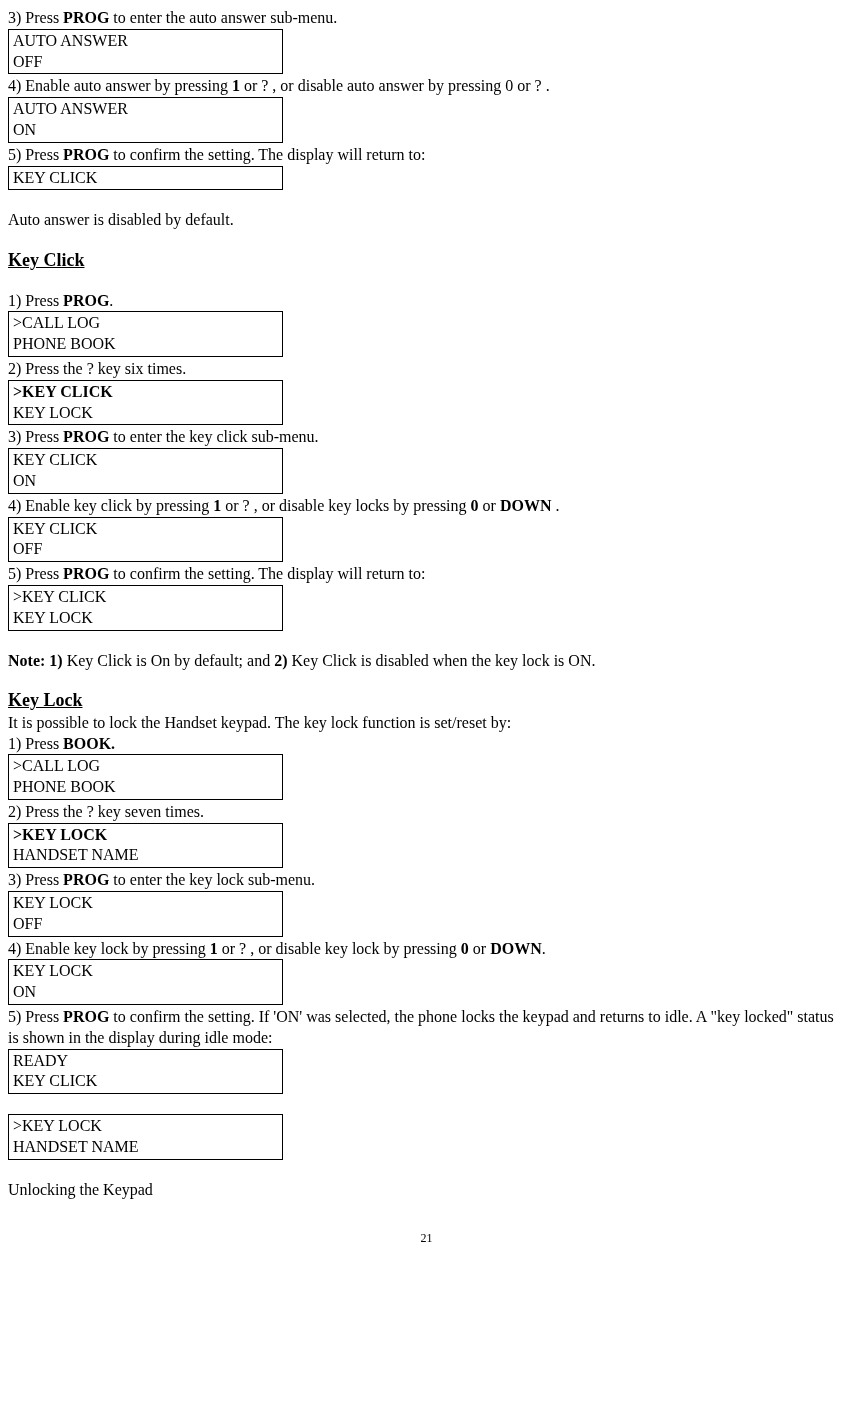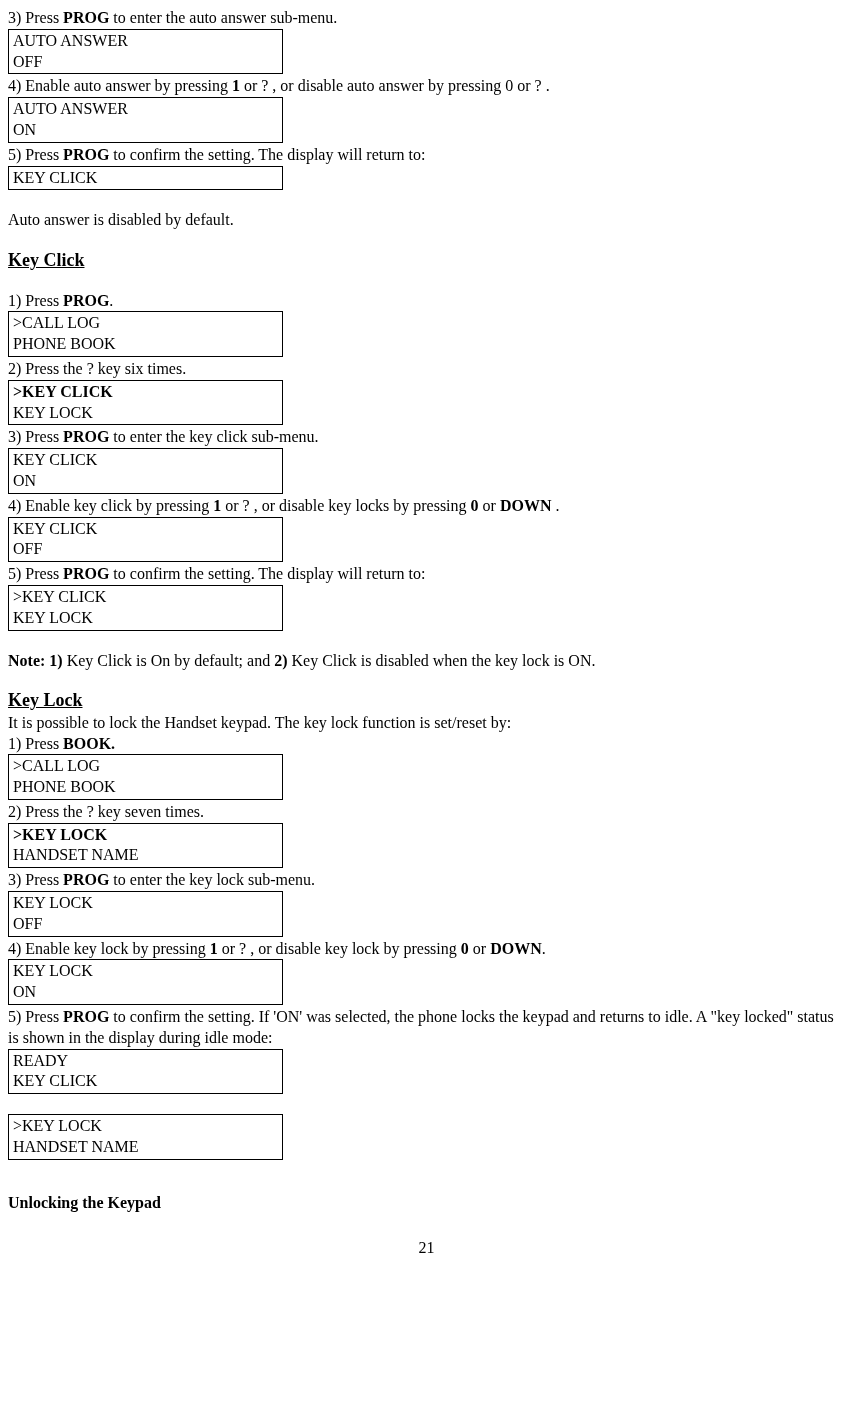--- a/index.html
+++ b/index.html
@@ -21,24 +21,24 @@
     .display-line { display: block; }
     .section-heading {
       font-weight: bold;
       text-decoration: underline;
       font-size: 18px;
       margin: 0;
     }
     .spacer { height: 18px; }
     .page-num {
       text-align: center;
-      font-size: 16px;
-      margin-top: 24px;
+      font-size: 12px;
+      margin-top: 30px;
     }
-    .sub-heading { font-weight: bold; margin-top: 13px; }
+    .sub-heading { font-weight: normal; }
   </style>
 </head>
 <body>
 
 <div>
 
 <p class="step">
 <span>3) Press </span><b>PROG</b><span> to enter the auto answer sub-menu.</span>
 </p>
 <div class="display-block">

